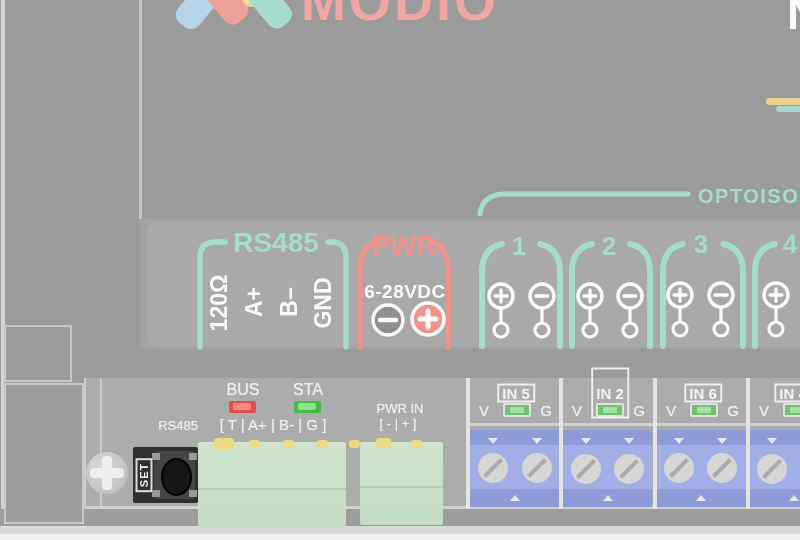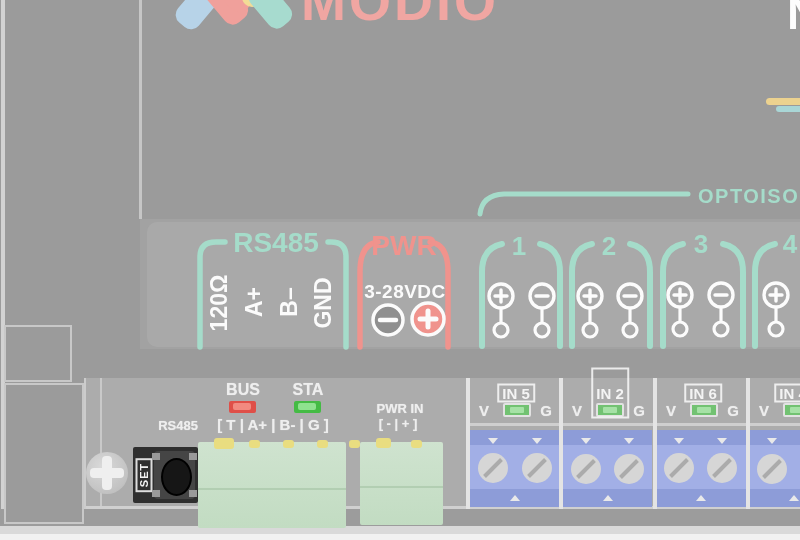--- a/index.html
+++ b/index.html
@@ -5,21 +5,21 @@
   html,body{margin:0;padding:0;background:#f4f4f4;}
   #scene{position:relative;width:800px;height:540px;overflow:hidden;
          background:#9b9b9b;font-family:"Liberation Sans",sans-serif;}
   .abs{position:absolute;}
   .ctr{position:absolute;transform:translate(-50%,-50%);white-space:nowrap;line-height:1;}
   .lft{position:absolute;transform:translate(0,-50%);white-space:nowrap;line-height:1;}
   .vlab{position:absolute;transform:translate(-50%,-50%) rotate(-90deg);white-space:nowrap;line-height:1;}
   .teal{color:#a5dcca;font-weight:bold;}
   .salmon{color:#f0938d;font-weight:bold;}
   .white{color:#fbfbfb;font-weight:bold;}
-  .silk{color:#eeeeee;font-weight:bold;text-shadow:0 0 1px rgba(255,255,255,.6);}
+  .silk{color:#eeeeee;font-weight:normal;text-shadow:0 0 1px rgba(255,255,255,.6);}
   svg{display:block;}
   .triangle-down{width:0;height:0;border-left:5px solid transparent;border-right:5px solid transparent;border-top:6px solid #e9e9e9;}
   .triangle-up{width:0;height:0;border-left:5px solid transparent;border-right:5px solid transparent;border-bottom:6px solid #e9e9e9;}
 </style>
 </head>
 <body>
 
 <div id="scene">
 
   <div class="abs" style="left:1px;top:0;width:4px;height:530px;background:#d2d2d2;"></div>
@@ -118,21 +118,21 @@
   <div class="ctr teal" style="left:519px;top:246px;font-size:26px;z-index:4;">1</div>
   <div class="ctr teal" style="left:609px;top:246px;font-size:26px;z-index:4;">2</div>
   <div class="ctr teal" style="left:701px;top:244px;font-size:26px;z-index:4;">3</div>
   <div class="ctr teal" style="left:790px;top:244px;font-size:26px;z-index:4;">4</div>
 
   <div class="vlab white" style="left:219px;top:303px;font-size:23px;z-index:4;">120Ω</div>
   <div class="vlab white" style="left:254px;top:302px;font-size:23px;z-index:4;">A+</div>
   <div class="vlab white" style="left:289px;top:302px;font-size:23px;z-index:4;">B–</div>
   <div class="vlab white" style="left:323px;top:303px;font-size:23px;z-index:4;">GND</div>
 
-  <div class="ctr white" style="left:405px;top:291px;font-size:19px;letter-spacing:.5px;z-index:4;">3-28VDC</div>
+  <div class="ctr white" style="left:405px;top:291px;font-size:19px;letter-spacing:.5px;z-index:4;">6-28VDC</div>
 
   <div class="ctr silk" style="left:243px;top:390px;font-size:16px;z-index:4;">BUS</div>
   <div class="ctr silk" style="left:308px;top:390px;font-size:16px;z-index:4;">STA</div>
 
   <div class="abs" style="left:229px;top:401px;width:27px;height:12px;background:#df4f48;border-radius:2px;z-index:3;">
     <div class="abs" style="left:4px;top:2px;width:18px;height:7px;background:#f28a80;border-radius:2px;"></div>
   </div>
   <div class="abs" style="left:294px;top:401px;width:27px;height:12px;background:#44bb44;border-radius:2px;z-index:3;">
     <div class="abs" style="left:4px;top:2px;width:18px;height:7px;background:#8fe28f;border-radius:2px;"></div>
   </div>

